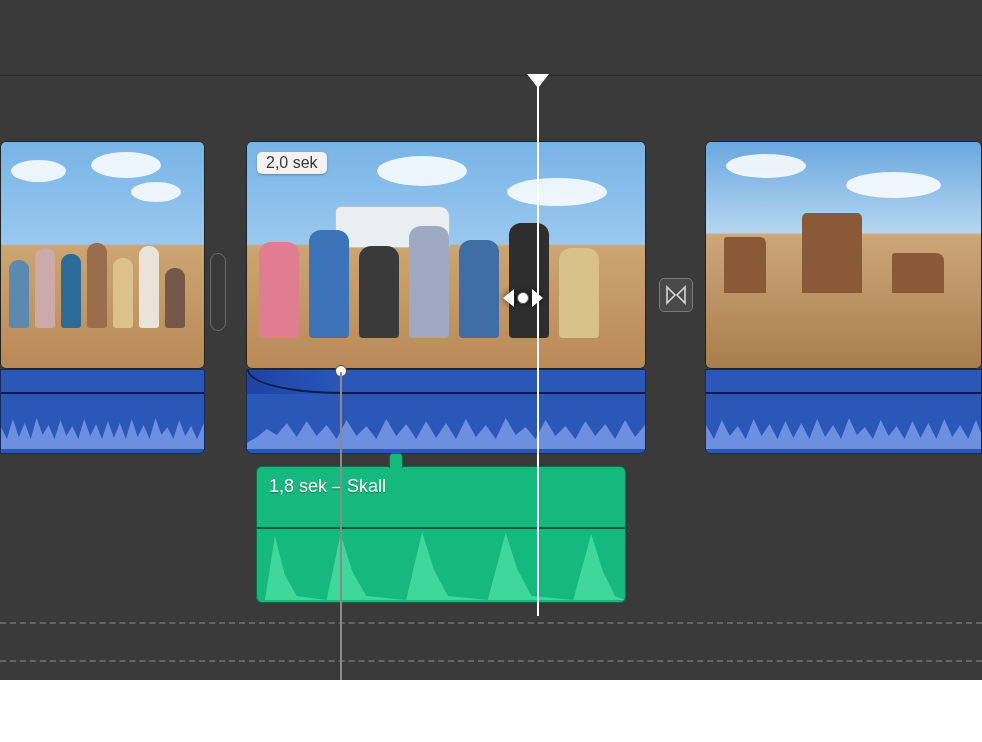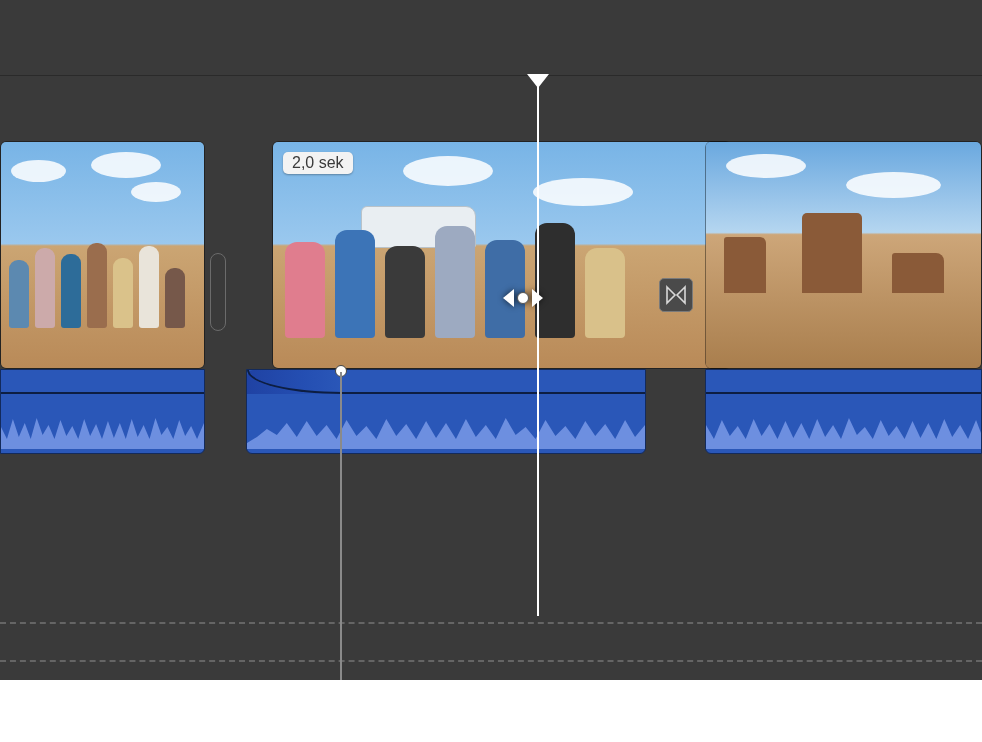--- a/index.html
+++ b/index.html
@@ -45,21 +45,21 @@
       position: absolute;
       top: 0; left: 0; right: 0; bottom: 0;
       border: 1px solid rgba(0,0,0,.4);
       border-radius: 6px;
       overflow: hidden;
     }
 
     
     .clip-1 { left: 0; width: 205px; }
     
-    .clip-2 { left: 246px; width: 460px; margin-left: 26px; }
+    .clip-2 { left: 246px; width: 400px; }
     
     .clip-3 { left: 705px; width: 277px; }
 
     
     .sky { position:absolute; inset:0; background: linear-gradient(#78b4e6 0%, #9ac8ee 45%, #cba573 46%, #b98a58 100%); }
     .sky3 { position:absolute; inset:0; background: linear-gradient(#6aa8df 0%, #b5d6f0 40%, #cda679 41%, #a97e4d 100%); }
 
     
     .cloud { position:absolute; background:#fff; border-radius:50%; opacity:.85; }
 
@@ -307,20 +307,36 @@
   </div>
   <div class="audio audio-3">
     <div class="level-line"></div>
     <div class="wave">
       <svg viewBox="0 0 277 40" preserveAspectRatio="none">
         <path d="M0,40 L0,16 L8,30 L16,11 L24,27 L32,17 L40,30 L48,10 L56,27 L64,15 L72,30 L80,12 L88,29 L96,14 L104,30 L112,10 L120,28 L128,16 L136,30 L144,9 L152,26 L160,18 L168,30 L176,11 L184,27 L192,17 L200,30 L208,12 L216,29 L224,14 L232,30 L240,10 L248,28 L256,16 L264,30 L272,11 L277,24 L277,40 Z" fill="#6d8fe0"></path>
       </svg>
     </div>
   </div>
 
+  <div class="green-clip">
+    <div class="stem"></div>
+    <span class="green-title">1,8 sek – Skall</span>
+    <div class="g-level"></div>
+    <div class="gwave">
+      <svg viewBox="0 0 370 70" preserveAspectRatio="none">
+        <path d="M0,70
+                 L8,70 L18,6 L28,45 L40,66
+                 L70,70 L84,4 L96,42 L110,66
+                 L150,70 L166,2 L178,40 L192,66
+                 L232,70 L250,3 L262,40 L276,66
+                 L318,70 L336,4 L348,42 L360,66
+                 L370,70 Z" fill="#3fd79c"></path>
+      </svg>
+    </div>
+  </div>
 
   <div class="dash" style="top:622px;"></div>
   <div class="dash" style="top:660px;"></div>
 
   <div class="playhead"></div>
 
   <div class="callout-line"></div>
 </div>
 
 <div class="footer-white"></div>

